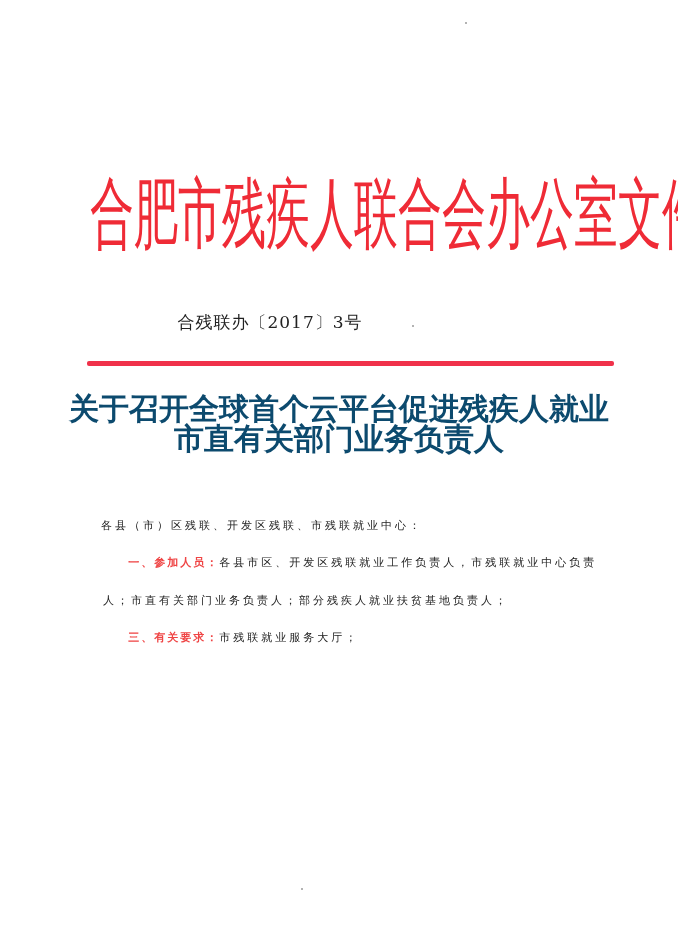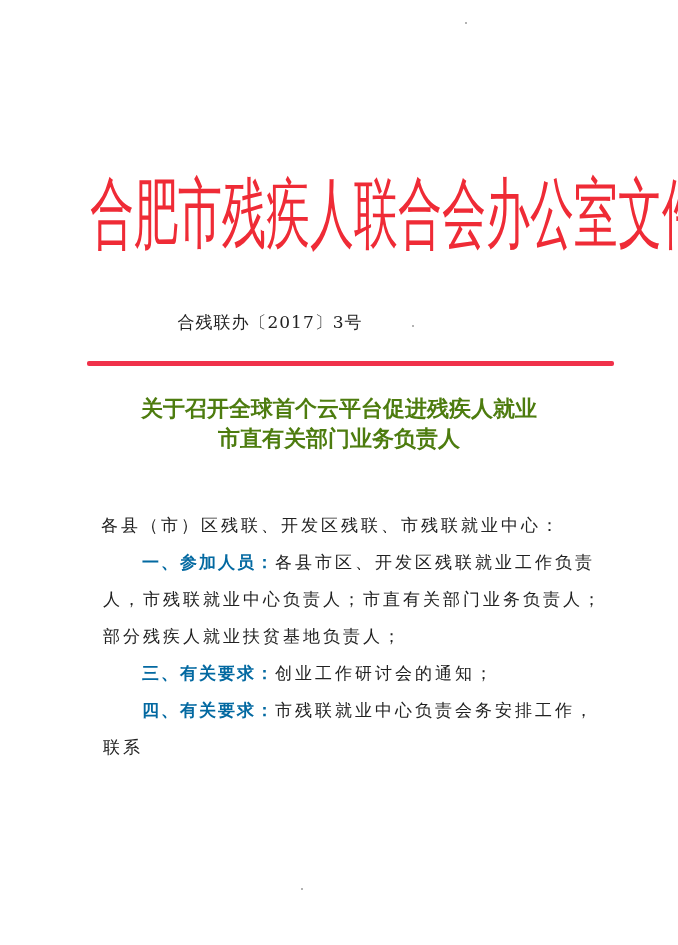--- a/index.html
+++ b/index.html
@@ -62,44 +62,44 @@
       border-radius: 2px;
     }
     .title {
       position: absolute;
       left: 0;
       width: 678px;
       top: 394px;
       text-align: center;
       font-family: "DejaVu Sans", "Liberation Sans", sans-serif;
       font-weight: bold;
-      font-size: 22px;
+      font-size: 30px;
       line-height: 30px;
-      color: #4d7c0f;
+      color: #0c4a6e;
     }
     .body-text {
       position: absolute;
       left: 103px;
       top: 507px;
       width: 505px;
-      font-size: 17px;
+      font-size: 11px;
       line-height: 37px;
       color: #222;
       letter-spacing: 3px;
     }
     .body-text p {
       margin: 0;
     }
     .indent {
       text-indent: 2.3em;
     }
     .item-label {
-      font-family: Liberation Sans, sans-serif;
+      font-family: Liberation Mono, monospace;
       font-weight: bold;
-      color: #0369a1;
+      color: #ef4444;
       letter-spacing: 2px;
     }
     .scan-dot {
       position: absolute;
       width: 2px;
       height: 2px;
       background: #9a9a9a;
       border-radius: 1px;
     }
   </style>
@@ -134,23 +134,20 @@
     <div>市直有关部门业务负责人</div>
   </div>
 
   <div class="body-text">
     <p style="margin-left:-2px;">各县（市）区残联、开发区残联、市残联就业中心：</p>
 
     <p class="indent">
       <span class="item-label">一、参加人员：</span><span>各县市区、开发区残联就业工作负责人，市残联就业中心负责人；市直有关部门业务负责人；部分残疾人就业扶贫基地负责人；</span>
     </p>
     <p class="indent">
-      <span class="item-label">三、有关要求：</span><span>创业工作研讨会的通知；</span>
-    </p>
-    <p class="indent">
-      <span class="item-label">四、有关要求：</span><span>市残联就业中心负责会务安排工作，联系</span>
+      <span class="item-label">三、有关要求：</span><span>市残联就业服务大厅；</span>
     </p>
   </div>
 
   <div class="scan-dot" style="left:465px; top:22px;"></div>
   <div class="scan-dot" style="left:412px; top:325px;"></div>
   <div class="scan-dot" style="left:301px; top:888px;"></div>
 </div>
 
 </body></html>

